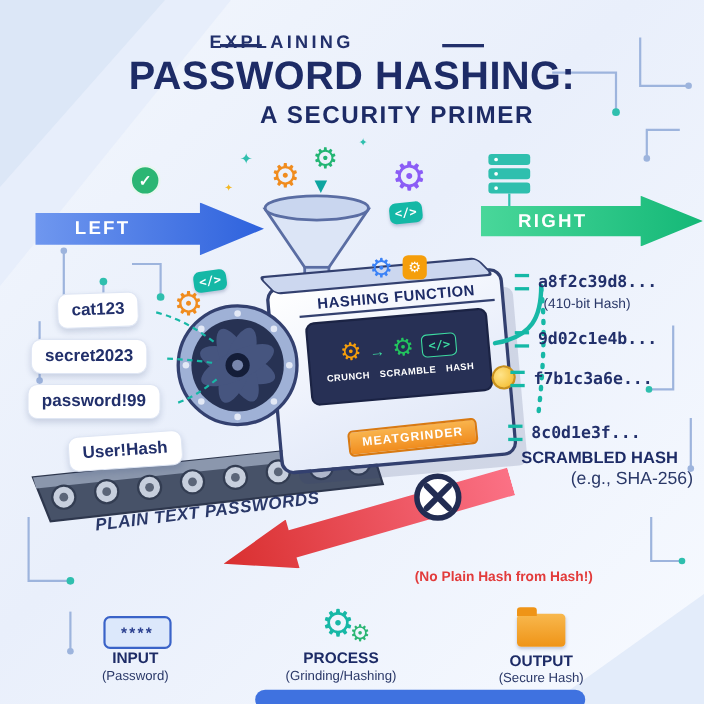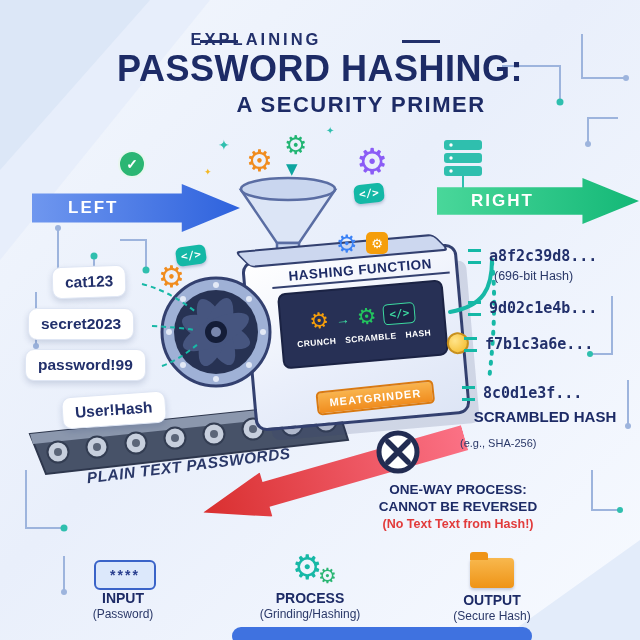--- a/index.html
+++ b/index.html
@@ -56,22 +56,22 @@
     box-shadow:0 3px 6px rgba(40,60,110,0.18);}
   .conveyor-label{position:absolute;left:86px;top:456px;width:220px;transform:rotate(-7deg);
     font-style:italic;font-weight:bold;font-size:15.5px;letter-spacing:0.5px;color:#2a3868;z-index:5;}
 
   .hash-row{position:absolute;display:flex;align-items:center;gap:8px;z-index:5;}
   .hash-val{font-family:"DejaVu Sans Mono",monospace;font-size:15px;font-weight:bold;color:#22306b;}
   .eq{width:13px;height:9px;border-top:3px solid #14b8a6;border-bottom:3px solid #14b8a6;}
   .hash-note{position:absolute;font-size:12.5px;color:#2a3868;z-index:5;}
   .sc-title{position:absolute;left:460px;top:408px;width:170px;text-align:center;
     font-size:15px;font-weight:bold;color:#1d2b66;z-index:5;}
-  .sc-sub{position:absolute;left:460px;top:437px;width:170px;text-align:left;
-    font-size:11px;color:#2a3868;z-index:5;}
+  .sc-sub{position:absolute;left:460px;top:427px;width:170px;text-align:right;
+    font-size:16px;color:#2a3868;z-index:5;}
 
   .red-arrow{position:absolute;left:198px;top:452px;width:272px;height:46px;z-index:3;
     background:linear-gradient(90deg,#d92f2f,#fb7185);transform:rotate(-16deg);
     clip-path:polygon(100% 22%,24% 22%,24% 0,0 50%,24% 100%,24% 78%,100% 78%);}
   .ow{position:absolute;left:358px;width:200px;text-align:center;z-index:5;}
   .ow1{top:482px;font-size:13.5px;font-weight:bold;color:#1d2b66;}
   .ow2{top:499px;font-size:13.5px;font-weight:bold;color:#1d2b66;}
   .ow3{top:517px;font-size:12.5px;color:#e23b3b;font-weight:bold;}
 
   .legend-label{position:absolute;text-align:center;font-size:14px;font-weight:bold;color:#1d2b66;z-index:5;}
@@ -246,39 +246,37 @@
   <div class="chip" style="left:52px;top:266px;transform:rotate(-2deg);">cat123</div>
   <div class="chip" style="left:28px;top:308px;">secret2023</div>
   <div class="chip" style="left:25px;top:349px;">password!99</div>
   <div class="chip" style="left:62px;top:394px;transform:rotate(-4deg);">User!Hash</div>
   <div class="conveyor-label">PLAIN TEXT PASSWORDS</div>
 
   <div class="hash-row" style="left:468px;top:247px;">
     <span class="eq"></span>
     <span class="hash-val">a8f2c39d8...</span>
   </div>
-  <div class="hash-note" style="left:494px;top:269px;">(696-bit Hash)</div>
+  <div class="hash-note" style="left:494px;top:269px;">(410-bit Hash)</div>
   <div class="hash-row" style="left:468px;top:299px;">
     <span class="eq"></span>
     <span class="hash-val">9d02c1e4b...</span>
   </div>
   <div class="hash-row" style="left:464px;top:335px;">
     <span class="eq"></span>
     <span class="hash-val">f7b1c3a6e...</span>
   </div>
   <div class="hash-row" style="left:462px;top:369px;margin-top:15px;">
     <span class="eq"></span>
     <span class="hash-val">8c0d1e3f...</span>
   </div>
   <div class="sc-title">SCRAMBLED HASH</div>
   <div class="sc-sub">(e.g., SHA-256)</div>
 
-  <div class="ow ow1">ONE-WAY PROCESS:</div>
-  <div class="ow ow2">CANNOT BE REVERSED</div>
-  <div class="ow ow3">(No Text Text from Hash!)</div>
+  <div class="ow ow3">(No Plain Hash from Hash!)</div>
 
   <div class="mask-box">****</div>
   <div class="legend-label" style="left:68px;top:590px;width:110px;">INPUT</div>
   <div class="legend-sub" style="left:68px;top:607px;width:110px;">(Password)</div>
 
   <span class="ic" style="left:292px;top:550px;font-size:34px;color:#17b8a6;">⚙</span>
   <span class="ic" style="left:318px;top:566px;font-size:21px;color:#2bb673;">⚙</span>
   <div class="legend-label" style="left:250px;top:590px;width:120px;">PROCESS</div>
   <div class="legend-sub" style="left:240px;top:607px;width:140px;">(Grinding/Hashing)</div>
 

